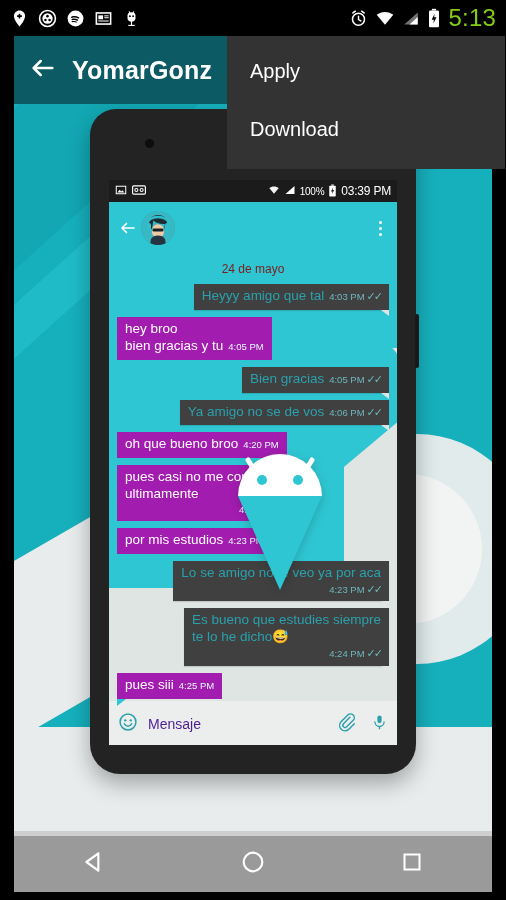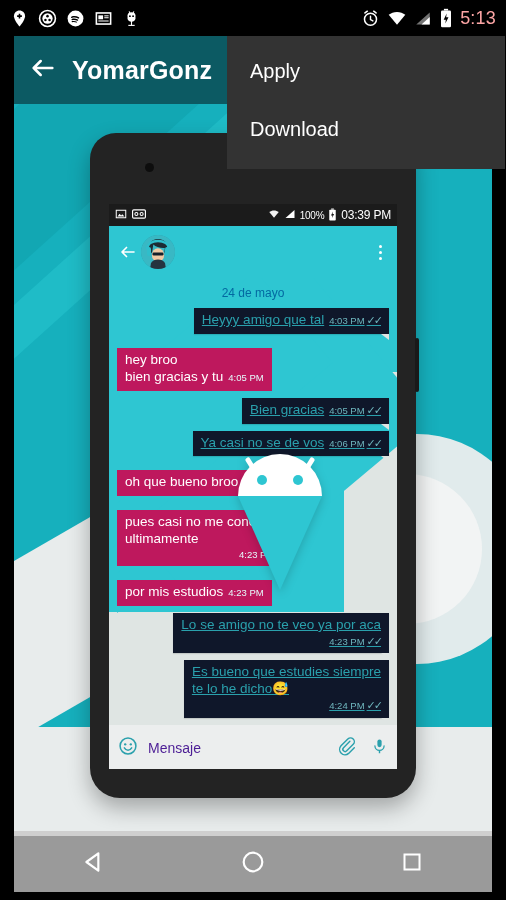--- a/index.html
+++ b/index.html
@@ -7,21 +7,21 @@
   body { font-family:"Liberation Sans", sans-serif; -webkit-font-smoothing:antialiased; }
 
   #root { position:relative; width:506px; height:900px; background:#000; overflow:hidden; }
 
   
   .sysbar { position:absolute; left:0; top:0; width:506px; height:36px;
             background:#000; display:flex; align-items:center; }
   .sysbar-left { display:flex; align-items:center; gap:9px; padding-left:10px; }
   .sysbar-right { margin-left:auto; display:flex; align-items:center; gap:7px; padding-right:10px; }
   .sysbar svg { display:block; }
-  .sys-clock { color:#fca5a5; font-size:18px; font-weight:400; letter-spacing:.2px; }
+  .sys-clock { color:#84cc16; font-size:24px; font-weight:400; letter-spacing:.2px; }
 
   
   .appbar { position:absolute; left:14px; top:36px; width:478px; height:68px;
             background:#0c5a63; display:flex; align-items:center; }
   .appbar-back { width:58px; height:68px; display:flex; align-items:center; justify-content:center; cursor:pointer; }
   .appbar-title { color:#fff; font-size:25px; font-weight:bold; letter-spacing:.2px;
                   white-space:nowrap; overflow:hidden; }
 
   
   .popup { position:absolute; left:227px; top:36px; width:278px; height:133px;
@@ -41,21 +41,21 @@
   .b-light2{ left:-110px; top:300px;  width:900px; height:40px;  background:#1fbcc7; }
   .wp-bottom { position:absolute; left:0; bottom:0; width:478px; height:104px; background:#e8ecec; }
   .wp-wedge { position:absolute; left:0; bottom:90px; width:300px; height:180px;
               background:#e8ecec; transform:skewY(-30deg); transform-origin:0 100%; }
   .wp-circle { position:absolute; right:-40px; top:330px; width:230px; height:230px;
                border-radius:50%; background:#eceeee; opacity:.95; }
   .wp-circle2 { position:absolute; right:10px; top:370px; width:150px; height:150px;
                 border-radius:50%; background:#f2f4f4; }
 
   
-  .phone { position:absolute; left:76px; top:29px; width:326px; height:665px;
+  .phone { position:absolute; left:76px; top:5px; width:326px; height:665px;
            background:#232323; border-radius:26px 26px 30px 30px;
            box-shadow:0 10px 22px rgba(0,0,0,.30); }
   .phone-cam { position:absolute; left:55px; top:30px; width:9px; height:9px;
                border-radius:50%; background:#0d0d0d; }
   .phone-btn { position:absolute; right:-3px; top:205px; width:4px; height:54px;
                background:#191919; border-radius:2px; }
   .screen { position:absolute; left:19px; top:71px; width:288px; height:565px;
             background:#dfe5e3; overflow:hidden; }
 
   
@@ -82,29 +82,29 @@
   .chat { position:relative; height:447px; background:#dfe5e3; padding:6px 8px 0; }
   .chat-bg { position:absolute; inset:0; overflow:hidden; }
   .cb1 { position:absolute; left:-20px; top:-10px; width:360px; height:104px; background:#2ec6d2; }
   .cb2 { position:absolute; left:-120px; top:80px; width:300px; height:330px;
          background:#2ec6d2; transform:rotate(-40deg); transform-origin:0 0; }
   .cb3 { position:absolute; left:-160px; top:250px; width:400px; height:120px;
          background:#2ec6d2; transform:rotate(-40deg); transform-origin:0 0; }
   .cb4 { position:absolute; left:0; top:104px; width:235px; height:230px; background:#2ec6d2; }
 
   .msgs { position:relative; z-index:3; }
-  .daychip { text-align:center; color:#0369a1; font-size:12px; margin:2px 0 8px;
+  .daychip { text-align:center; color:#7f1d1d; font-size:12px; margin:2px 0 8px;
              font-family:"Liberation Sans", sans-serif; }
 
   .row { display:flex; margin-bottom:7px; }
   .row.out { justify-content:flex-end; }
   .bub { max-width:92%; padding:4px 8px 5px; position:relative;
          font-size:13.5px; line-height:1.25; }
-  .bub.in  { background:#be185d; color:#fff;margin-top:7px; }
-  .bub.out { background:#0f172a; color:#2aa0ac; box-shadow:0 1px 1px rgba(0,0,0,.12);text-decoration:underline; }
+  .bub.in  { background:#a21caf; color:#fff; }
+  .bub.out { background:#404040; color:#2aa0ac; box-shadow:0 1px 1px rgba(0,0,0,.12); }
   .bub .tail-in  { position:absolute; left:0; bottom:-7px; width:0; height:0;
                    border-left:9px solid #2ec6d2; border-bottom:7px solid transparent; }
   .bub .tail-out { position:absolute; right:0; bottom:-6px; width:0; height:0;
                    border-right:8px solid #dfe5e3; border-bottom:6px solid transparent; }
   .txt { display:inline; }
   .meta { font-size:9.5px; white-space:nowrap; margin-left:5px; display:inline; }
   .bub.in .meta  { color:#e6fbfd; }
   .bub.out .meta { color:#6fb6be; }
   .metaline { display:block; text-align:right; font-size:9.5px; color:#6fb6be; margin-top:1px; }
   .tick { letter-spacing:-2px; font-size:11px; margin-left:2px; }
@@ -311,36 +311,39 @@
           <div class="row out">
                 <div class="bub out"><span class="txt">Heyyy amigo que tal</span><span class="meta">4:03 PM<span class="tick">✓✓</span></span><span class="tail-out"></span></div>
               </div>
               <div class="row in">
                 <div class="bub in"><span class="txt">hey broo<br>bien gracias y tu</span><span class="meta">4:05 PM</span><span class="tail-in"></span></div>
               </div>
               <div class="row out">
                 <div class="bub out"><span class="txt">Bien gracias</span><span class="meta">4:05 PM<span class="tick">✓✓</span></span><span class="tail-out"></span></div>
               </div>
               <div class="row out">
-                <div class="bub out"><span class="txt">Ya casi no se de vos</span><span class="meta">4:06 PM<span class="tick">✓✓</span></span><span class="tail-out"></span></div>
+                <div class="bub out"><span class="txt">Ya amigo no se de vos</span><span class="meta">4:06 PM<span class="tick">✓✓</span></span><span class="tail-out"></span></div>
               </div>
               <div class="row in">
                 <div class="bub in"><span class="txt">oh que bueno broo</span><span class="meta">4:20 PM</span><span class="tail-in"></span></div>
               </div>
               <div class="row in">
                 <div class="bub in"><span class="txt">pues casi no me conecto<br>ultimamente</span><span class="metaline" style="text-align: right; color: rgb(230, 251, 253);">4:23 PM</span><span class="tail-in"></span></div>
               </div>
               <div class="row in">
                 <div class="bub in"><span class="txt">por mis estudios</span><span class="meta">4:23 PM</span><span class="tail-in"></span></div>
               </div>
               <div class="row out">
                 <div class="bub out"><span class="txt">Lo se amigo no te veo ya por aca</span><span class="metaline">4:23 PM<span class="tick">✓✓</span></span><span class="tail-out"></span></div>
               </div>
               <div class="row out">
                 <div class="bub out"><span class="txt">Es bueno que estudies siempre<br>te lo he dicho😅</span><span class="metaline">4:24 PM<span class="tick">✓✓</span></span><span class="tail-out"></span></div>
+              </div>
+              <div class="row in">
+                <div class="bub in"><span class="txt">pues siii</span><span class="meta">4:25 PM</span><span class="tail-in"></span></div>
               </div>
             </div>
         </div>
 
         <div class="inbar">
           <span>
             <svg width="20" height="20" viewBox="0 0 24 24">
                 <circle cx="12" cy="12" r="9.5" fill="none" stroke="#2aa0ac" stroke-width="1.8"></circle>
                 <circle cx="8.6" cy="10" r="1.4" fill="#2aa0ac"></circle>
                 <circle cx="15.4" cy="10" r="1.4" fill="#2aa0ac"></circle>

